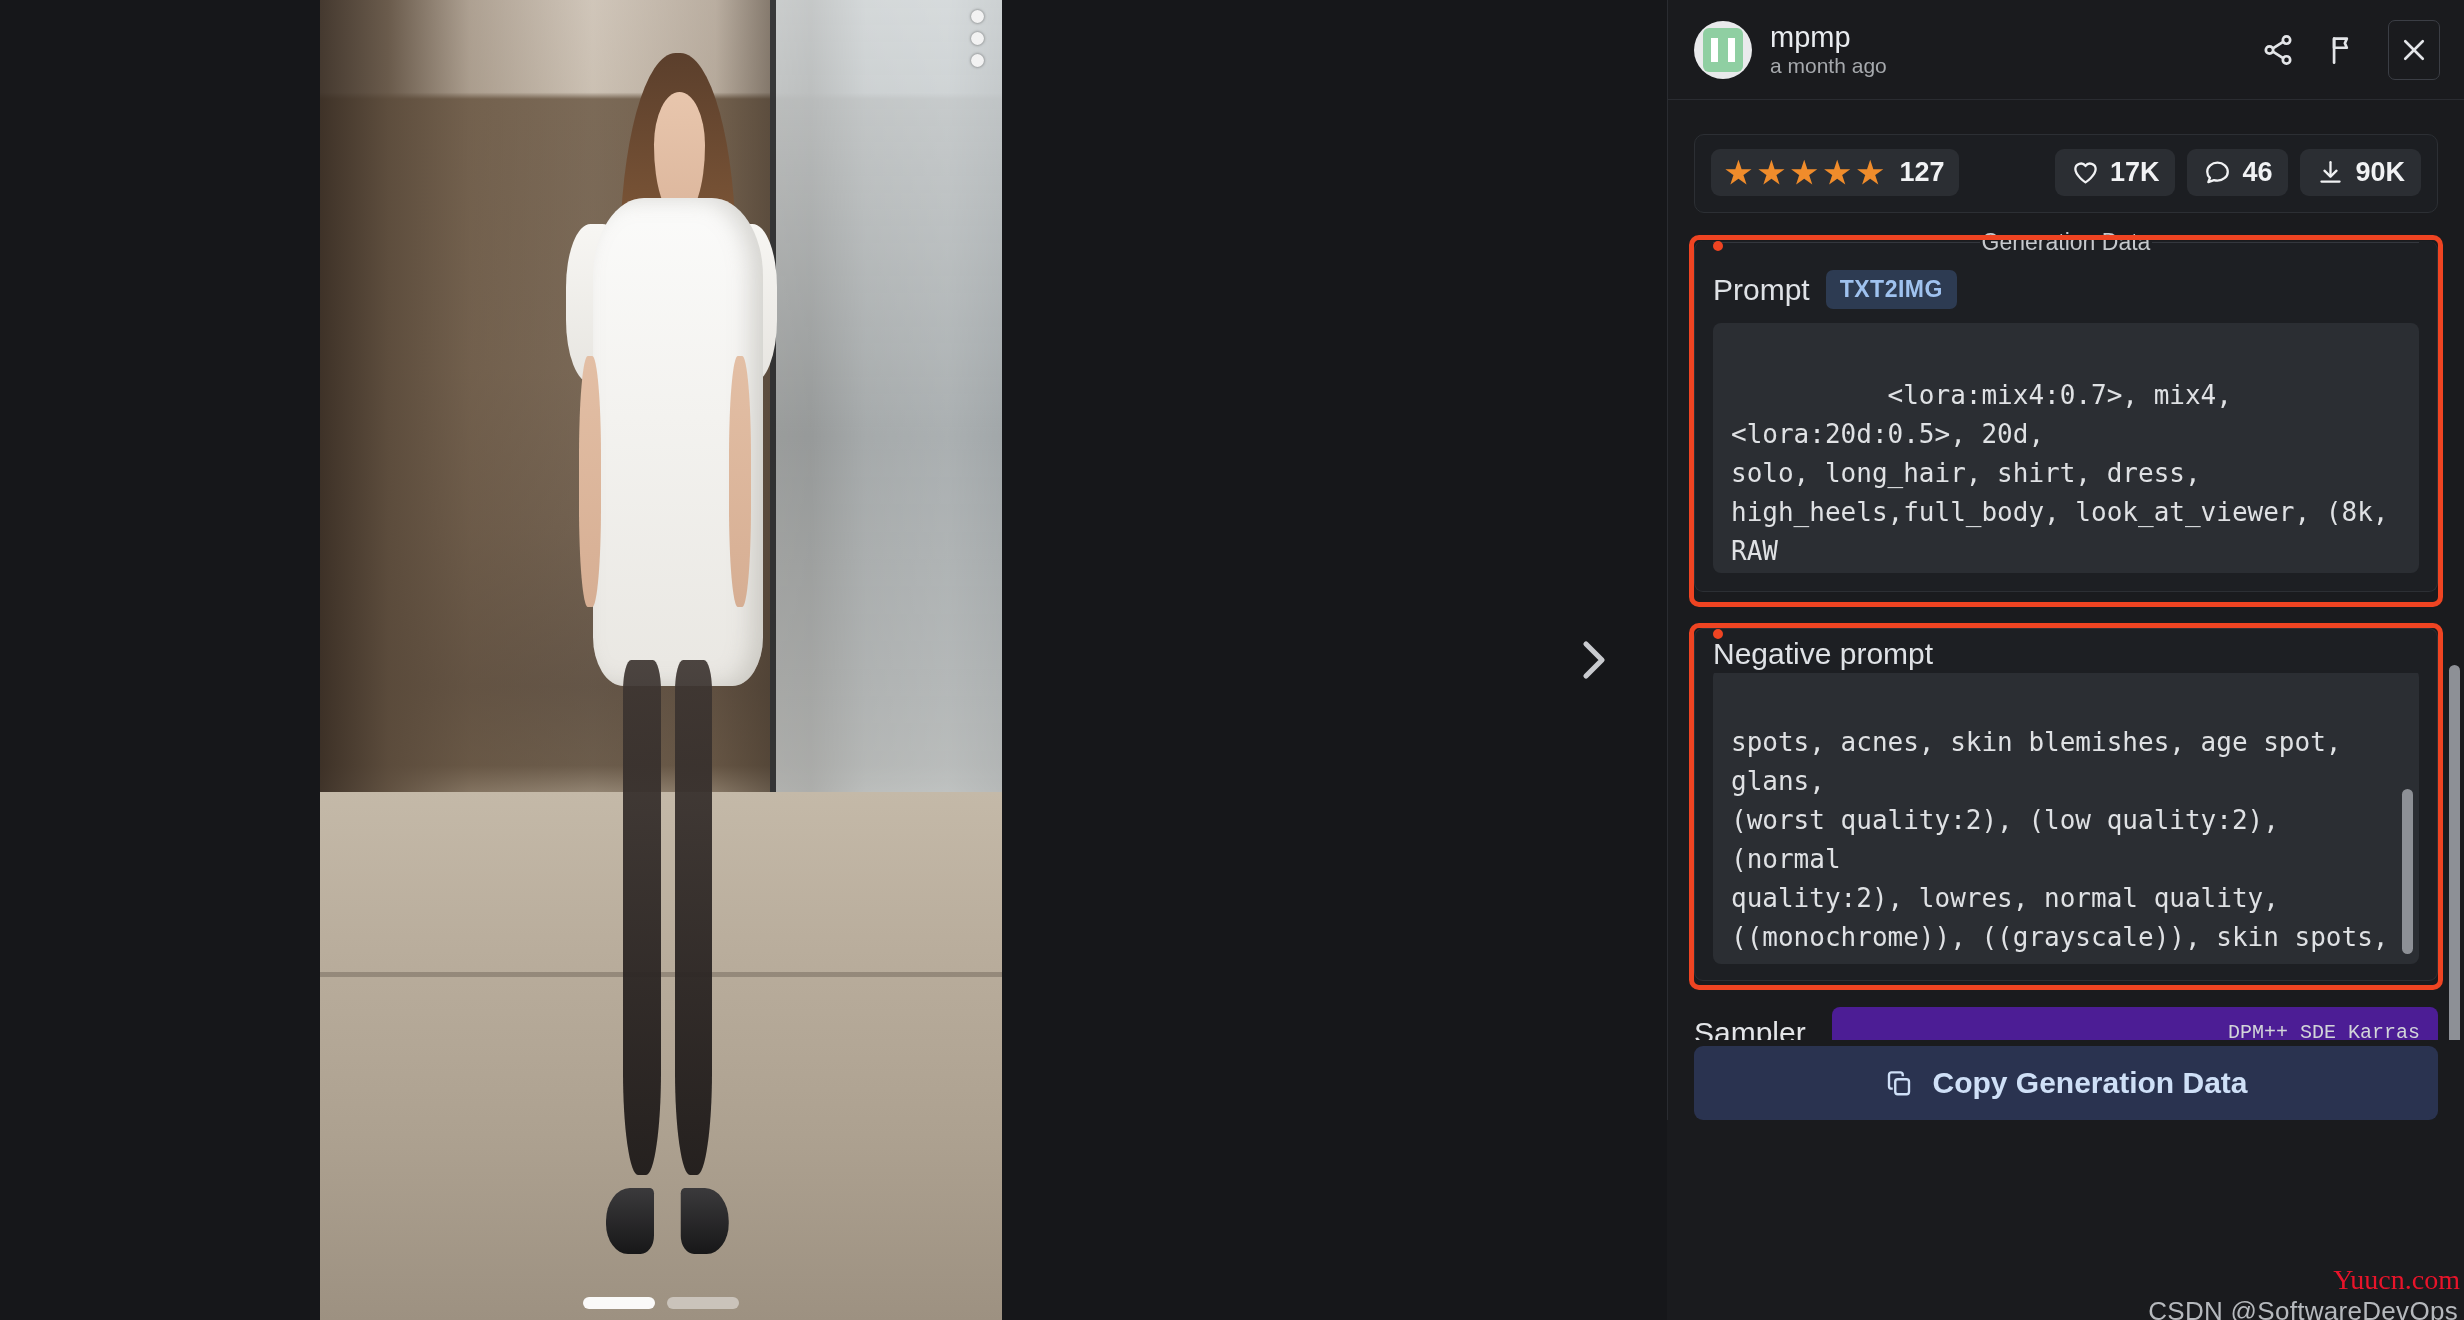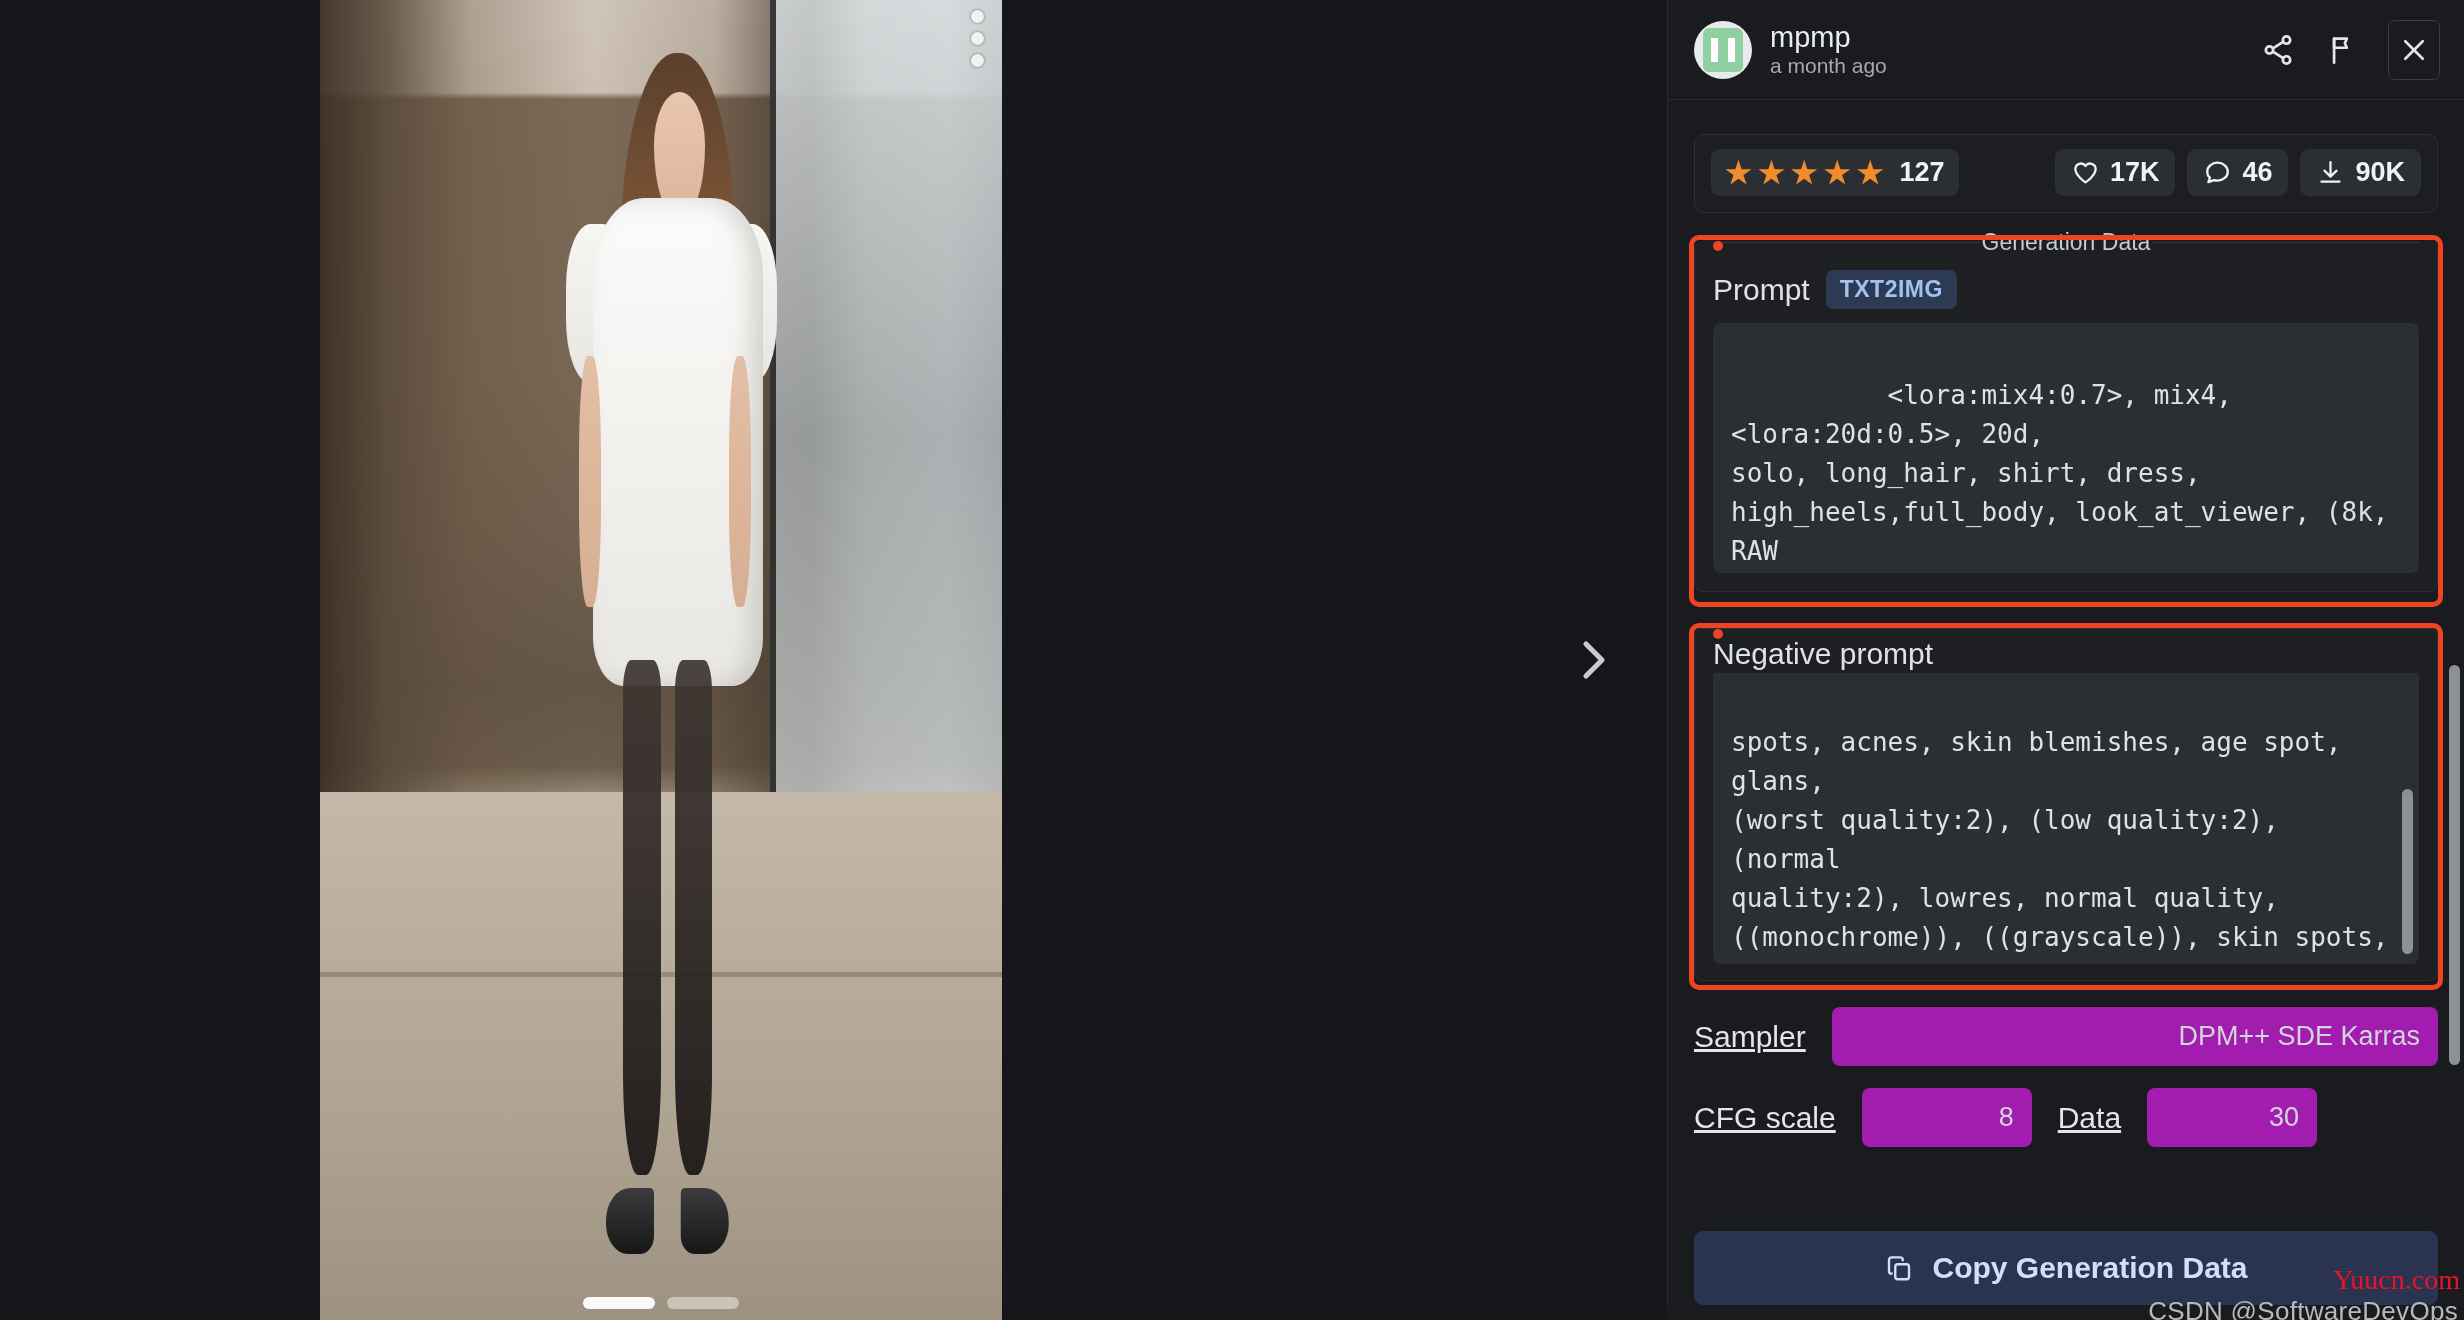--- a/index.html
+++ b/index.html
@@ -127,21 +127,21 @@
     position: absolute; right: 46px; top: 50%; transform: translateY(-50%);
     width: 58px; height: 92px;
     display: flex; align-items: center; justify-content: center;
     cursor: pointer;
   }
   .next-arrow svg { width: 48px; height: 78px; }
 
   
   .panel {
     position: relative;
-    width: 797px; height: 1305px;
+    width: 797px; height: 1120px;
     flex: 0 0 797px;
     background: #1a1b1e;
     display: flex; flex-direction: column;
     border-left: 1px solid #2a2c31;
   }
   .panel-head {
     display: flex; align-items: center;
     height: 100px;
     padding: 0 24px 0 26px;
     border-bottom: 1px solid #2a2c31;
@@ -276,23 +276,23 @@
   .sb {
     position: absolute; right: 6px; width: 11px;
     border-radius: 6px; background: #8d9096;
     z-index: 4;
   }
 
   .params { padding: 26px 0 0 0; }
   .prow { display: flex; align-items: center; gap: 26px; margin-bottom: 22px; }
   .plabel { color: #e3e5e8; font-size: 30px; white-space: nowrap; text-decoration: underline; }
   .pvalue {
-    background: #a21caf; border-radius: 8px;
-    color: #d2d5d9; font-family: Liberation Sans, sans-serif;
-    font-size: 27px; text-align: right;
+    background: #4c1d95; border-radius: 8px;
+    color: #d2d5d9; font-family: Liberation Mono, monospace;
+    font-size: 20px; text-align: right;
     padding: 14px 18px;
     flex: 1 1 auto;
   }
   .pvalue.narrow { flex: 0 0 170px; }
 
   .copy-bar { padding: 6px 26px 0; position: relative; }
   .copy-btn {
     width: 100%; height: 74px;
     background: #2a3350; color: #cfe0f7;
     border: none; border-radius: 9px;

